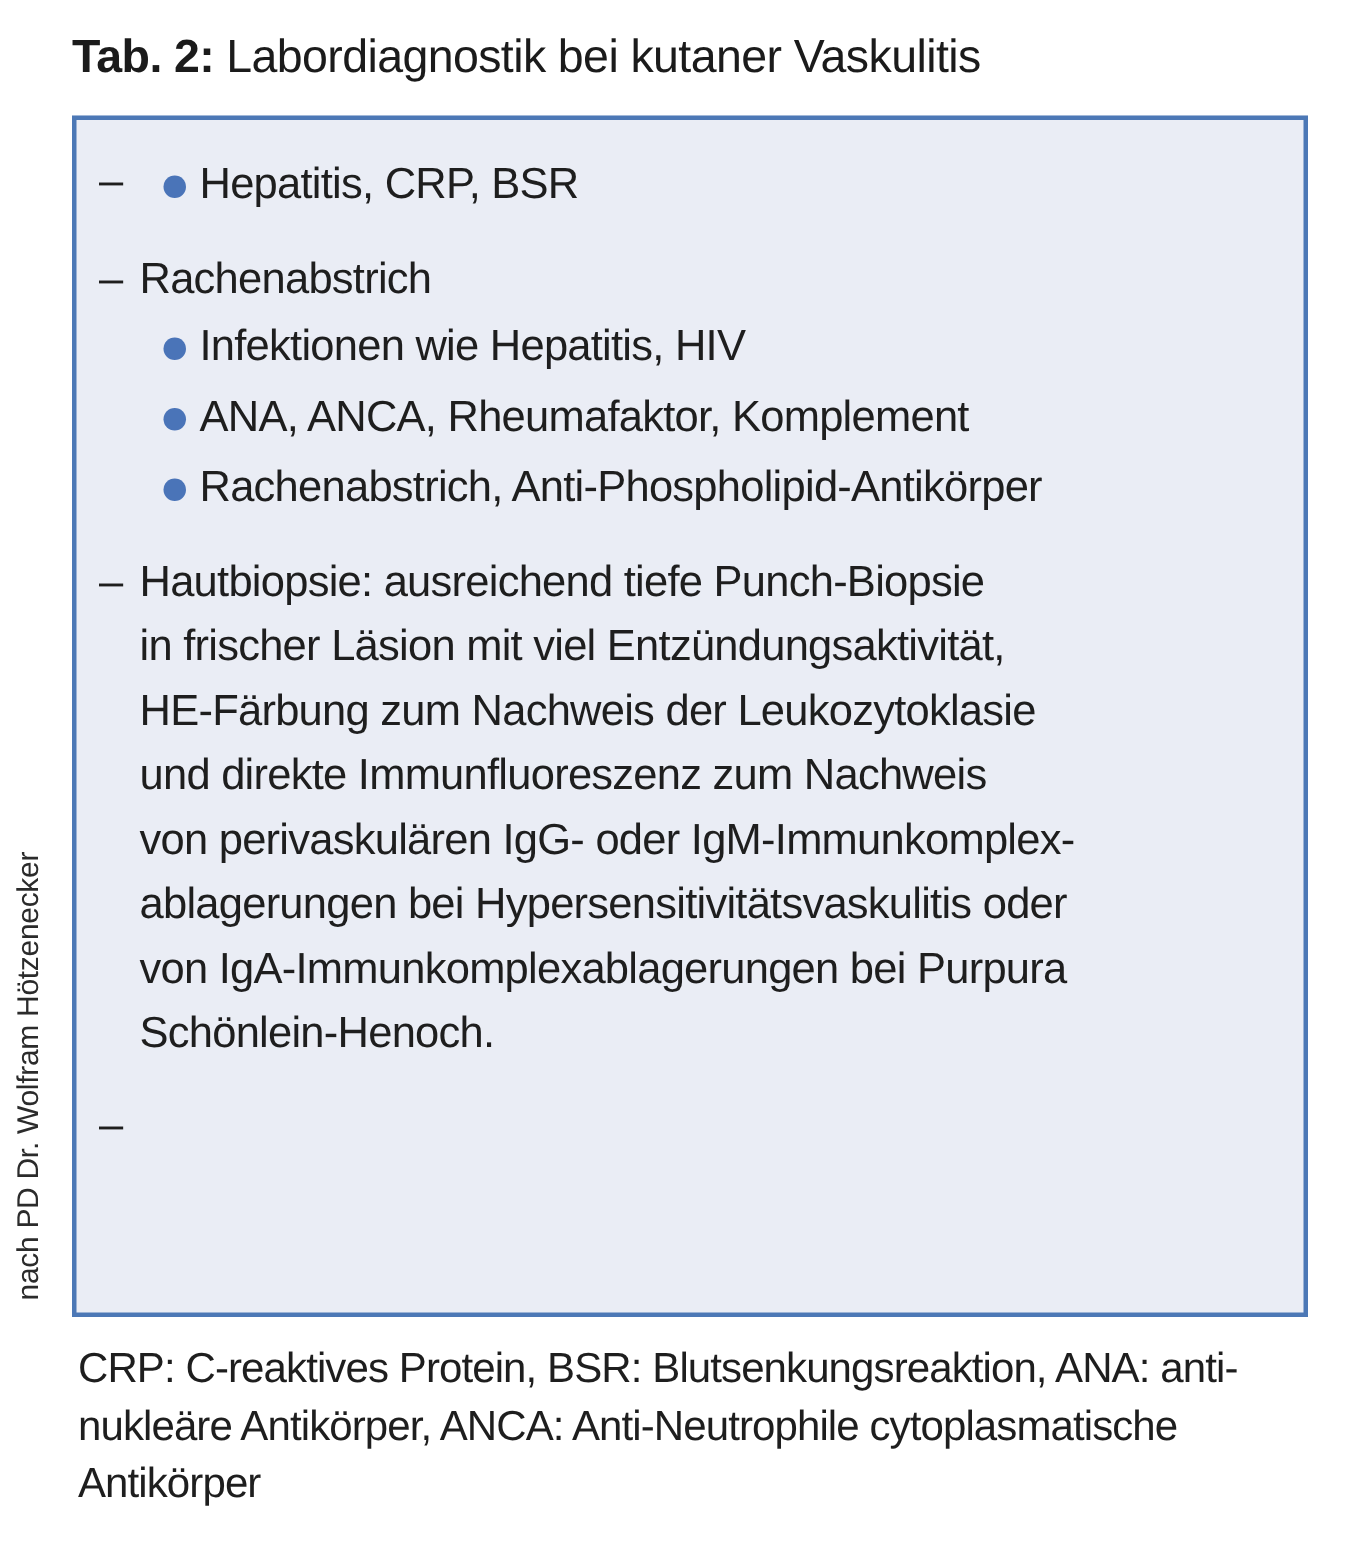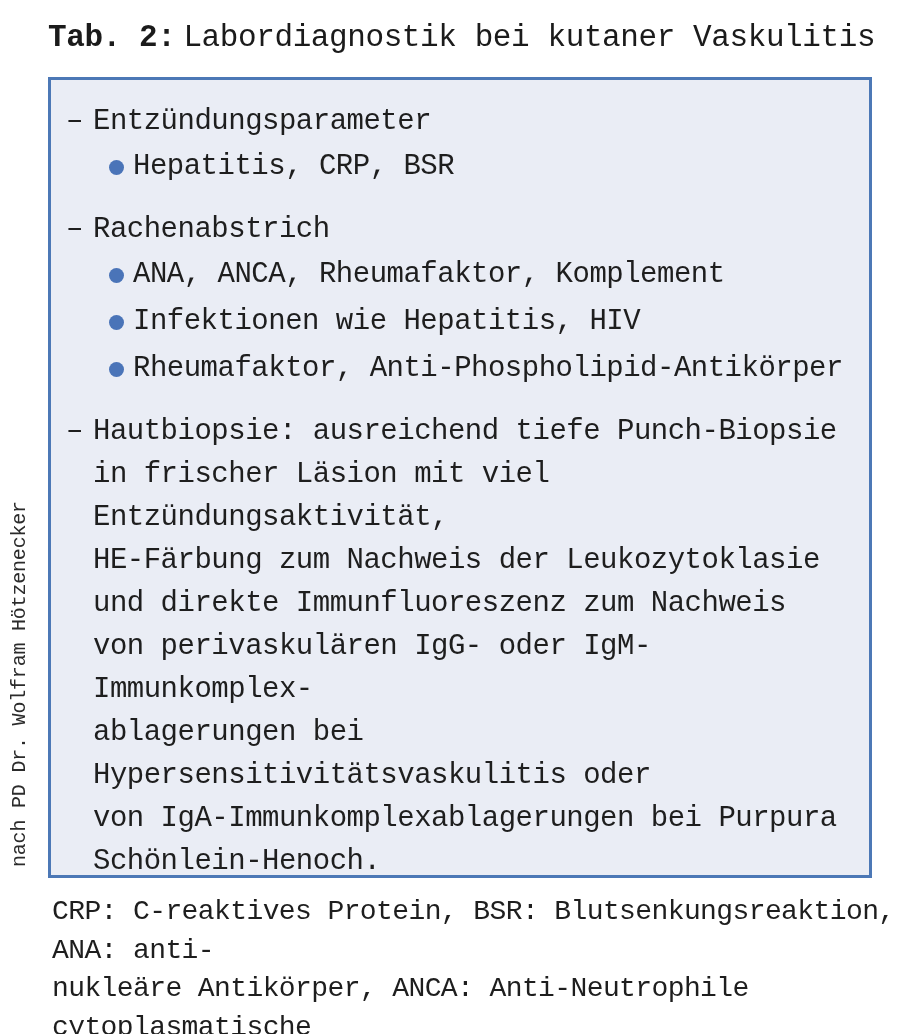--- a/index.html
+++ b/index.html
@@ -12,21 +12,20 @@
     height: 1034px;
     font-family: "Liberation Sans", sans-serif;
     color: #1e1e1e;
     overflow: hidden;
   }
   .page {
     position: relative;
     width: 906px;
     height: 1034px;
     background: #ffffff;
-    font-family: Liberation Mono, monospace;
   }
   .title {
     position: absolute;
     left: 48px;
     top: 20px;
     margin: 0;
     font-size: 31px;
     font-weight: normal;
     letter-spacing: -0.4px;
     white-space: nowrap;
@@ -114,44 +113,43 @@
 
   <h1 class="title"><span class="title-label">Tab. 2:</span><span class="title-text">Labordiagnostik bei kutaner Vaskulitis</span></h1>
 
   <div class="credit">nach PD Dr. Wolfram Hötzenecker</div>
 
   <div class="box">
 
     <div class="group">
       <div class="row dash-row">
         <span class="marker-dash">–</span>
-        <span class="row-text">Entzündungsparameter</span>
       </div>
       <div class="row bullet-row">
         <span class="bullet-dot"></span>
         <span class="row-text">Hepatitis, CRP, BSR</span>
       </div>
     </div>
 
     <div class="group">
       <div class="row dash-row">
         <span class="marker-dash">–</span>
         <span class="row-text">Rachenabstrich</span>
       </div>
       <div class="row bullet-row">
         <span class="bullet-dot"></span>
+        <span class="row-text">Infektionen wie Hepatitis, HIV</span>
+      </div>
+      <div class="row bullet-row">
+        <span class="bullet-dot"></span>
         <span class="row-text">ANA, ANCA, Rheumafaktor, Komplement</span>
       </div>
       <div class="row bullet-row">
         <span class="bullet-dot"></span>
-        <span class="row-text">Infektionen wie Hepatitis, HIV</span>
-      </div>
-      <div class="row bullet-row">
-        <span class="bullet-dot"></span>
-        <span class="row-text">Rheumafaktor, Anti-Phospholipid-Antikörper</span>
+        <span class="row-text">Rachenabstrich, Anti-Phospholipid-Antikörper</span>
       </div>
     </div>
 
     <div class="group">
       <div class="row dash-row">
         <span class="marker-dash">–</span>
         <span class="row-text multiline">Hautbiopsie: ausreichend tiefe Punch-Biopsie
 in frischer Läsion mit viel Entzündungsaktivität,
 HE-Färbung zum Nachweis der Leukozytoklasie
 und direkte Immunfluoreszenz zum Nachweis

